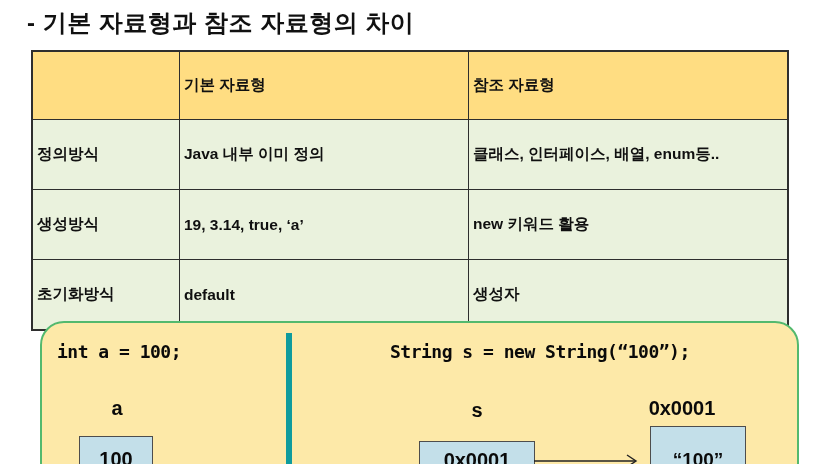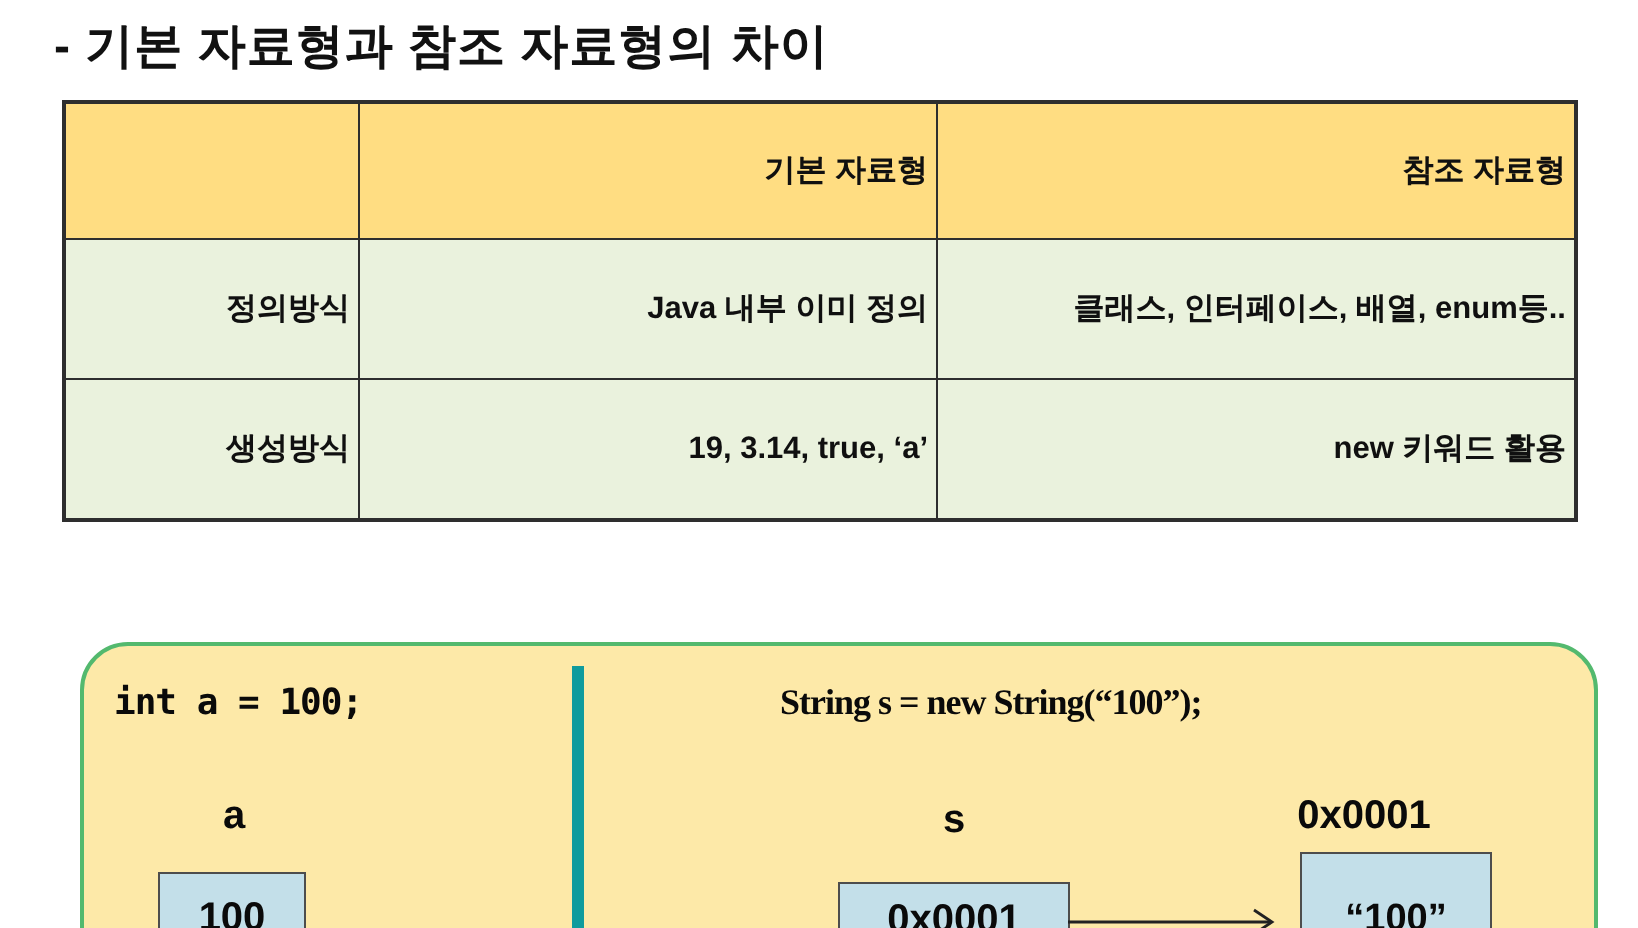--- a/index.html
+++ b/index.html
@@ -11,40 +11,40 @@
     position:absolute; left:27px; top:7px;
     font-size:24px; font-weight:bold; color:#111; letter-spacing:0.5px;
   }
   table.cmp{
     position:absolute; left:31px; top:50px;
     border-collapse:collapse; table-layout:fixed;
     border:2.5px solid #2e2e2e;
   }
   table.cmp th, table.cmp td{
     border:1.6px solid #2e2e2e;
-    text-align:right; vertical-align:middle;
+    text-align:left; vertical-align:middle;
     font-weight:bold; color:#101010;
     padding:16px 4px; overflow:hidden; white-space:nowrap;
   }
   table.cmp th{ background:#ffdd82; height:35px; font-size:15.5px;}
   table.cmp td{ background:#eaf2dd; height:37px; font-size:15.5px;}
   .c1{width:138px;} .c2{width:280px;} .c3{width:310px;}
 
   .panel{
     position:absolute; left:40px; top:273px; width:755px; height:174px;
     background:#fde9a8; border:2.5px solid #53b96e; border-radius:24px;margin-top:48px;
   }
   .code{
     position:absolute; top:18px;
     font-family:"DejaVu Sans Mono","Liberation Mono",monospace;
     font-weight:bold; font-size:18px; color:#0a0a0a; letter-spacing:-0.5px;
     white-space:nowrap;
   }
   .code-left{left:15px;}
-  .code-right{left:348px;font-family:Liberation Serif, serif;}
+  .code-right{left:348px;}
   .tdivider{
     position:absolute; left:244px; top:10px; width:6px; height:158px;
     background:#0f9b9d;
   }
   .varlabel{
     position:absolute; font-size:20px; font-weight:bold; color:#0a0a0a;
   }
   .label-a{left:60px; top:74px; width:30px; text-align:center;}
   .label-s{left:420px; top:76px; width:30px; text-align:center;}
   .label-addr{left:595px; top:74px; width:90px; text-align:center;}
@@ -77,20 +77,25 @@
       <tr>
         <td>정의방식</td>
         <td>Java 내부 이미 정의</td>
         <td>클래스, 인터페이스, 배열, enum등..</td>
       </tr>
       <tr>
         <td>생성방식</td>
         <td>19, 3.14, true, ‘a’</td>
         <td>new 키워드 활용</td>
       </tr>
+      <tr>
+        <td>초기화방식</td>
+        <td>default</td>
+        <td>생성자</td>
+      </tr>
     </tbody>
   </table>
 
   <div class="panel">
     <div class="code code-left">int a = 100;</div>
     <div class="code code-right">String s = new String(“100”);</div>
 
     <div class="tdivider"></div>
 
     <div class="varlabel label-a">a</div>

